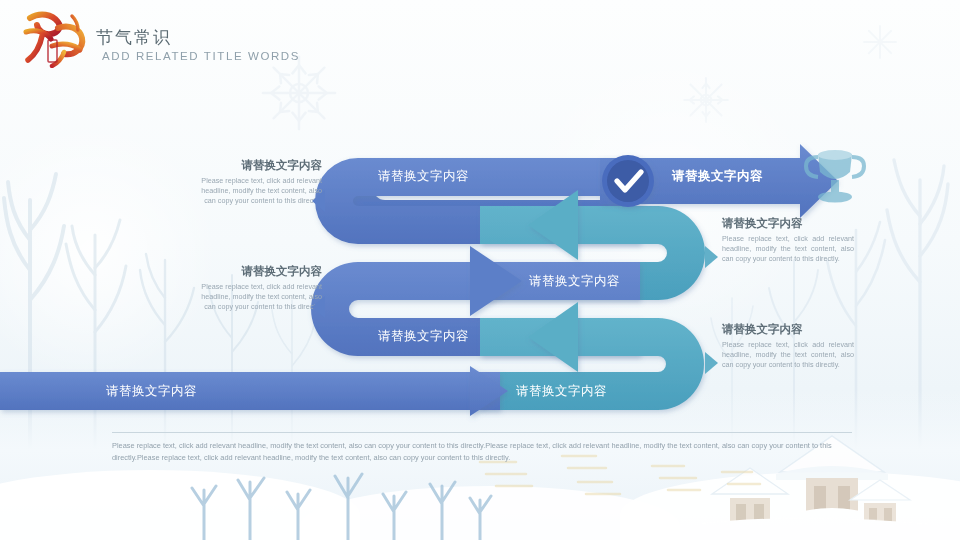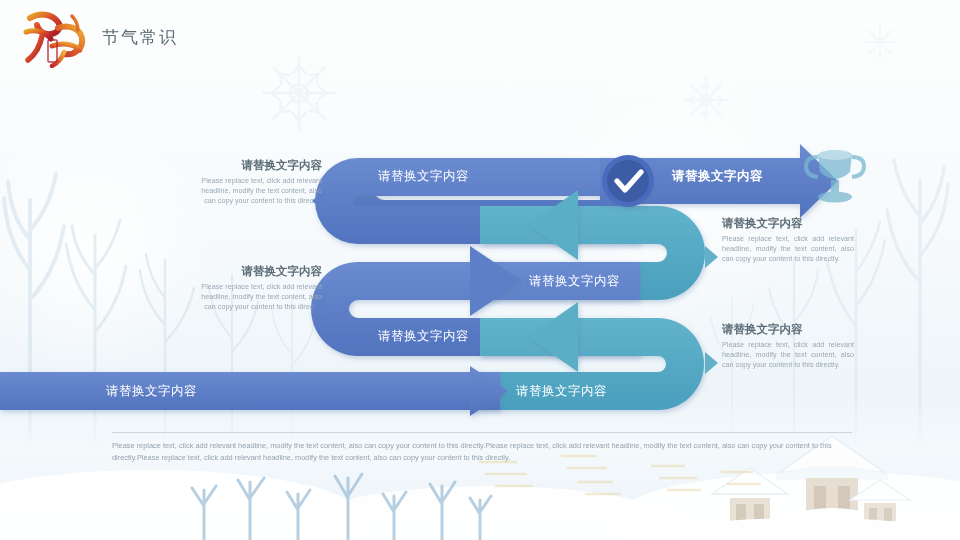--- a/index.html
+++ b/index.html
@@ -17,21 +17,21 @@
   .snow-field{position:absolute;left:0;right:0;bottom:0;height:150px;
      background:linear-gradient(180deg,rgba(255,255,255,0) 0%,#f4f9fc 40%,#eaf2f8 100%);}
   .snow-mound{position:absolute;border-radius:50% 50% 0 0;background:#ffffff;opacity:.95;}
 
   .snowflake{position:absolute;opacity:.5;}
   .haze{position:absolute;border-radius:50%;background:radial-gradient(circle,rgba(255,255,255,.9),rgba(255,255,255,0) 70%);}
 
   
   .header{position:absolute;left:0;top:0;width:100%;height:80px;}
   .logo{position:absolute;left:18px;top:6px;width:78px;height:62px;}
-  .title-cn{position:absolute;left:102px;top:26px;font-size:17px;color:#5a6a72;
+  .title-cn{position:absolute;left:96px;top:26px;font-size:17px;color:#5a6a72;
      letter-spacing:2px;font-family:Liberation Serif, serif;}
   .title-en{position:absolute;left:102px;top:50px;font-size:11.5px;color:#8fa0ab;
      letter-spacing:1.6px;}
 
   
   .flow{position:absolute;left:0;top:0;width:960px;height:540px;}
 
   
   .tblock{position:absolute;width:132px;}
   .tblock .th{font-size:11.5px;font-weight:bold;color:#5d6d77;line-height:15px;
@@ -237,20 +237,21 @@
         <path d="M40 22 C50 18 62 22 64 32 C66 42 56 50 46 48" stroke-width="6"></path>
         <path d="M34 40 C44 36 56 38 62 44" stroke-width="5"></path>
         <path d="M46 46 C44 52 40 57 34 60" stroke-width="4.5"></path>
         <path d="M54 10 C58 14 60 19 60 24" stroke-width="3.4"></path>
       </g>
       <g stroke="#b5202c" stroke-width="1.5" fill="none" opacity=".85">
         <rect x="30" y="34" width="9" height="22" rx="1"></rect>
       </g>
     </svg>
     <div class="title-cn">节气常识</div>
+    <div class="title-en">ADD RELATED TITLE WORDS</div>
   </div>
 
   <svg class="flow" viewBox="0 0 960 540">
     <defs>
       <linearGradient id="gBlue" x1="0" y1="0" x2="0" y2="1">
         <stop offset="0%" stop-color="#6a8bd0"></stop>
         <stop offset="100%" stop-color="#5273be"></stop>
       </linearGradient>
       <linearGradient id="gTeal" x1="0" y1="0" x2="0" y2="1">
         <stop offset="0%" stop-color="#62b3cb"></stop>

